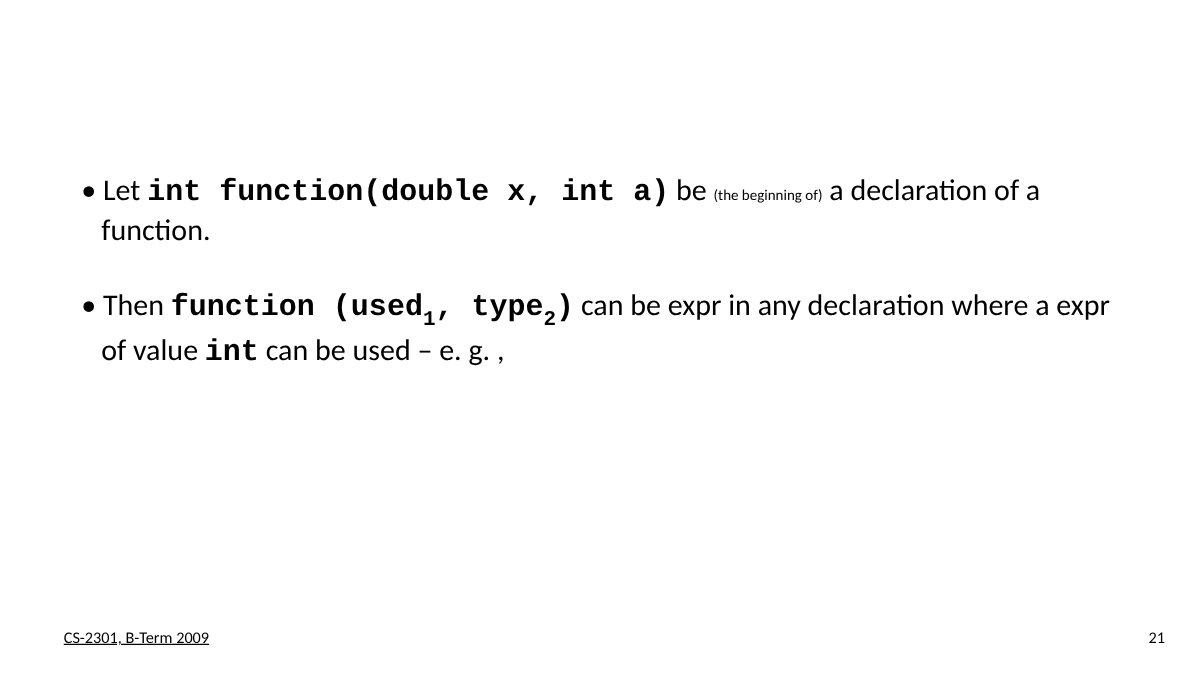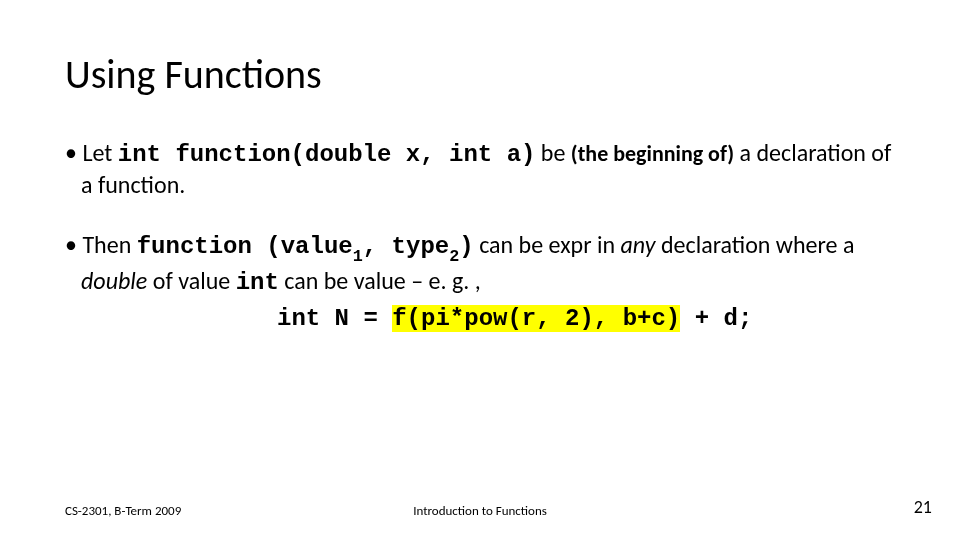--- a/index.html
+++ b/index.html
@@ -42,84 +42,78 @@
   }
   .bullet::before {
     content: "• ";
   }
   .mono {
     font-family: "Courier New", Courier, monospace;
     font-weight: bold;
     margin-top: 20px;
   }
   .italic {
-    font-style: italic;
   }
   .small {
-    font-size: 22px;
-    font-weight: bold;
+    font-size: 12px;
   }
   .sub {
     font-size: 0.7em;
     vertical-align: sub;
     position: relative;
     bottom: -2px;
   }
   .codeline {
     text-align: left;
     padding-left: 196px;
     text-indent: 0;
     margin-top: 6px;
   }
   .hl {
     background: #ffff00;
   }
   .footer-left {
     position: absolute;
-    left: 65px;
+    left: 51px;
     bottom: 22px;
     font-size: 13px;
     color: #000000;
+    text-decoration: underline;
   }
   .footer-center {
     position: absolute;
     left: 0;
     right: 0;
     bottom: 22px;
     text-align: center;
     font-size: 13px;
     color: #000000;
   }
   .footer-right {
     position: absolute;
     right: 28px;
     bottom: 22px;
-    font-size: 18px;
+    font-size: 13px;
     color: #000000;
   }
 </style>
 </head>
 <body>
 
 <div class="slide">
 
-  <div class="title">Using Functions</div>
 
   <div class="body">
 
     <div class="bullet">
       <span>Let </span><span class="mono">int function(double x, int a)</span><span> be </span><span class="small">(the beginning of)</span><span> a declaration of a function.</span>
     </div>
 
     <div class="bullet">
-      <span>Then </span><span class="mono"><span>function (value</span><span class="sub">1</span><span>, type</span><span class="sub">2</span><span>)</span></span><span> can be expr in </span><span class="italic">any</span><span> declaration where a </span><span class="italic">double</span><span> of value </span><span class="mono">int</span><span> can be value – e. g. ,</span>
-      <div class="codeline mono">
-        <span>int N = </span><span class="hl">f(pi*pow(r, 2), b+c)</span><span> + d;</span>
-      </div>
+      <span>Then </span><span class="mono"><span>function (used</span><span class="sub">1</span><span>, type</span><span class="sub">2</span><span>)</span></span><span> can be expr in </span><span class="italic">any</span><span> declaration where a </span><span class="italic">expr</span><span> of value </span><span class="mono">int</span><span> can be used – e. g. ,</span>
     </div>
 
   </div>
 
   <div class="footer-left">CS-2301, B-Term 2009</div>
-  <div class="footer-center">Introduction to Functions</div>
   <div class="footer-right">21</div>
 
 </div>
 
 </body></html>

